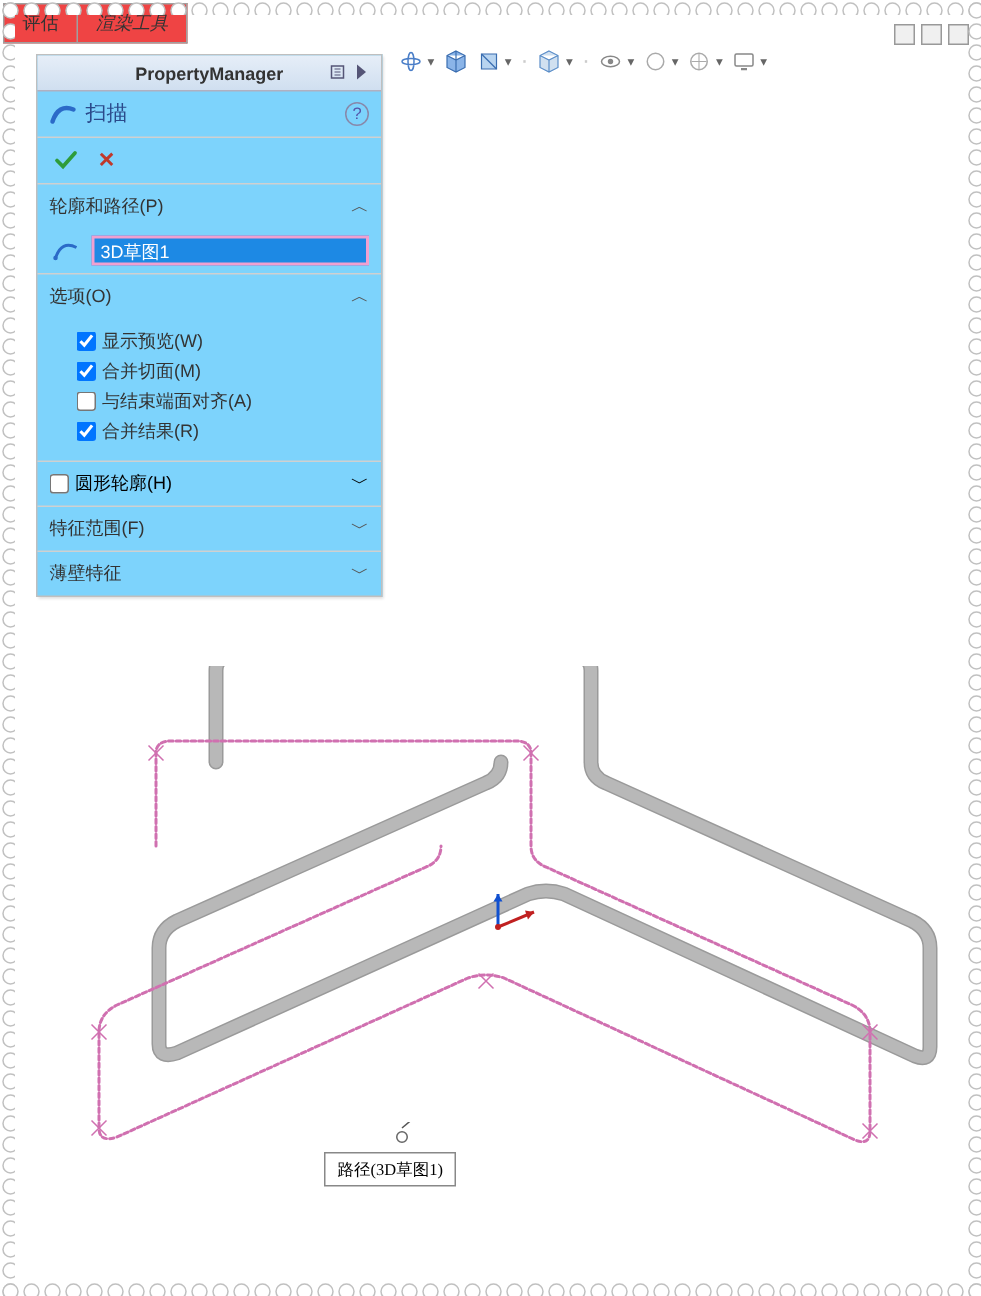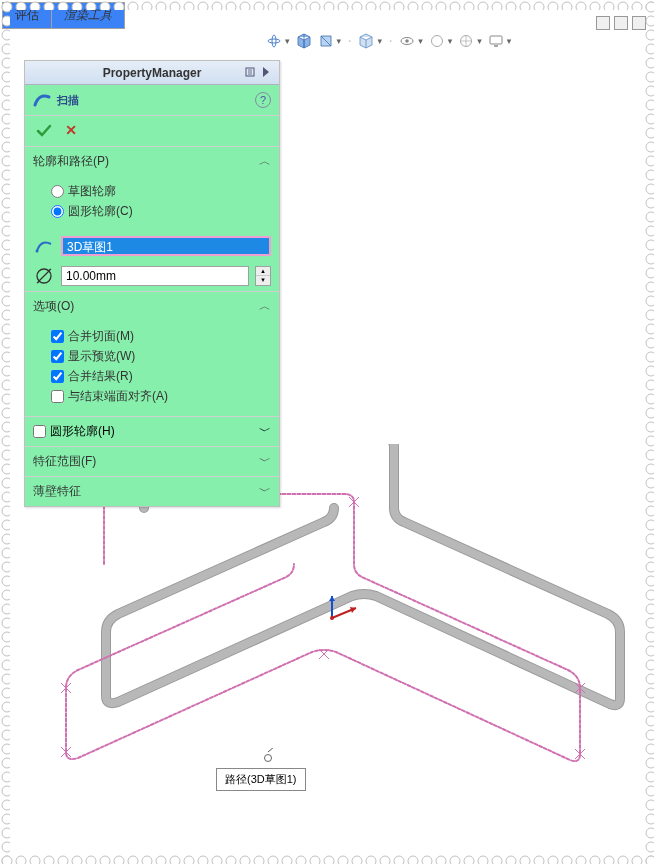--- a/index.html
+++ b/index.html
@@ -1,38 +1,38 @@
 <!DOCTYPE html>
 <html><head>
 <meta charset="utf-8">
 <style>
   * { box-sizing: border-box; font-family: "Microsoft YaHei", Arial, sans-serif; }
   body { margin: 0; width: 654px; height: 864px; background: #fff; position: relative; overflow: hidden; }
   .stamp-border { position: absolute; inset: 0; pointer-events: none; z-index: 50; }
   .stamp-border svg { width: 100%; height: 100%; }
 
   .top-tabs { position: absolute; top: 2px; left: 2px; display: flex; z-index: 5; }
-  .tab { font-size: 12px; color: #333; padding: 4px 12px; border: 1px solid #a0a0a0; background: #3b82f6; cursor: pointer; }
+  .tab { font-size: 12px; color: #333; padding: 4px 12px; border: 1px solid #a0a0a0; background: #ef4444; cursor: pointer; }
   .tab + .tab { border-left: none; font-style: italic; }
 
   .top-right { position: absolute; top: 16px; right: 8px; display: flex; gap: 4px; z-index: 5; }
   .top-right .sq { width: 14px; height: 14px; border: 1px solid #999; background: #f0f0f0; }
 
   .view-toolbar { position: absolute; top: 32px; left: 266px; display: flex; align-items: center; gap: 6px; z-index: 4; }
   .vtb-icon { width: 16px; height: 16px; }
   .dd { font-size: 9px; color: #666; margin-left: -3px; }
 
-  .pm-panel { position: absolute; top: 60px; left: 24px; width: 256px; background: #86efac; border: 1px solid #bfbfbf; z-index: 10; box-shadow: 1px 1px 2px rgba(0,0,0,0.15); }
+  .pm-panel { position: absolute; top: 36px; left: 24px; width: 231px; background: #7dd3fc; border: 1px solid #bfbfbf; z-index: 10; box-shadow: 1px 1px 2px rgba(0,0,0,0.15); }
   .pm-header { background: linear-gradient(#e6eef8, #d0dff0); border-bottom: 1px solid #b0b0c0; height: 24px; display: flex; align-items: center; justify-content: center; position: relative; font-size: 12px; font-weight: bold; color: #333; }
   .pm-header .pin { position: absolute; right: 6px; top: 4px; display: flex; gap: 2px; }
   .pin span { width: 14px; height: 14px; display: inline-block; }
 
   .feature-head { display: flex; align-items: center; padding: 6px 8px; gap: 6px; border-bottom: 1px solid #d0d0d0; }
   .feature-head .ficon { width: 18px; height: 18px; }
-  .feature-head .fname { font-size: 11px; font-weight: bold; color: #2b4a8b; }
+  .feature-head .fname { font-size: 14px; font-weight: normal; color: #2b4a8b; }
   .feature-head .help { margin-left: auto; width: 16px; height: 16px; border: 1px solid #88a; border-radius: 8px; font-size: 11px; text-align: center; line-height: 14px; color: #55a; cursor: pointer; }
 
   .ok-cancel { display: flex; gap: 10px; padding: 6px 10px; border-bottom: 1px solid #d0d0d0; }
   .ok { width: 18px; height: 18px; cursor: pointer; }
   .cancel { width: 16px; height: 16px; color: #c0392b; font-weight: bold; font-size: 14px; cursor: pointer; text-align: center; line-height: 16px; }
 
   .section { border-bottom: 1px solid #d0d0d0; }
   .section-hd { display: flex; align-items: center; padding: 6px 8px; font-size: 12px; color: #333; cursor: pointer; }
   .section-hd .chev { margin-left: auto; font-size: 12px; color: #555; }
   .section-body { padding: 4px 8px 8px 26px; font-size: 12px; color: #333; }
@@ -50,21 +50,21 @@
 
   .thin-chk { display: flex; align-items: center; gap: 4px; padding: 6px 8px; font-size: 12px; }
   .thin-chk input { margin: 0; }
 
   .viewport { position: absolute; top: 24px; left: 2px; right: 2px; bottom: 2px; background: #fff; z-index: 1; }
   .watermark { position: absolute; top: 380px; left: 10px; font-size: 52px; color: #eee; font-weight: normal; transform: none; z-index: 0; pointer-events: none; }
 
   .triad { position: absolute; top: 588px; left: 322px; z-index: 2; pointer-events: none; }
 
   .callout { position: absolute; top: 754px; left: 216px; z-index: 3; }
-  .callout-box { background: #fff; border: 1px solid #888; padding: 3px 8px; font-size: 11px; white-space: nowrap; margin-top: 6px; }
+  .callout-box { background: #fff; border: 1px solid #888; padding: 3px 8px; font-size: 11px; white-space: nowrap; margin-top: 6px; font-family: Liberation Serif, serif; }
   .callout-dot { width: 8px; height: 8px; border: 1px solid #666; border-radius: 4px; background: #fff; margin-left: 48px; }
 
   .geom { position: absolute; top: 444px; left: 44px; z-index: 2; pointer-events: none; }
 
 </style>
 </head>
 <body>
 
 <div class="stamp-border">
   <svg viewBox="0 0 654 864">
@@ -182,76 +182,52 @@
         </svg>
     </span>
     <span class="cancel">✕</span>
   </div>
 
   <div class="section">
     <div class="section-hd">
       <span>轮廓和路径(P)</span>
       <span class="chev">︿</span>
     </div>
-    <div class="section-body">
-      <div class="radio-row">
-        <input type="radio" name="prof" style="">
-        <span>草图轮廓</span>
-      </div>
-      <div class="radio-row">
-        <input type="radio" name="prof" checked="" style="">
-        <span>圆形轮廓(C)</span>
-      </div>
-    </div>
     <div class="input-row">
       <span class="sel-icon">
         <svg viewBox="0 0 22 22">
             <path d="M4 16 Q8 4 18 9" fill="none" stroke="#2b6ac8" stroke-width="2"></path>
             <circle cx="4" cy="16" r="1.5" fill="#2b6ac8"></circle>
           </svg>
       </span>
       <div class="sel-field pink-border">3D草图1</div>
     </div>
-    <div class="input-row">
-      <span class="sel-icon">
-        <svg viewBox="0 0 22 22">
-            <circle cx="11" cy="11" r="7" fill="none" stroke="#333" stroke-width="1.3"></circle>
-            <path d="M5 17 L17 5" stroke="#333" stroke-width="1.3"></path>
-            <path d="M4 18 L7 16 M18 4 L15 6" stroke="#333" stroke-width="1.3"></path>
-          </svg>
-      </span>
-      <input class="dim-field" value="10.00mm" style="">
-      <div class="spinner">
-          <div>▴</div>
-          <div>▾</div>
-        </div>
-    </div>
   </div>
 
   <div class="section">
     <div class="section-hd">
       <span>选项(O)</span>
       <span class="chev">︿</span>
     </div>
     <div class="section-body">
-      <div class="check-row">
-        <input type="checkbox" checked="" style="">
-        <span>合并切面(M)</span>
-      </div>
       <div class="check-row">
         <input type="checkbox" checked="" style="">
         <span>显示预览(W)</span>
       </div>
       <div class="check-row">
         <input type="checkbox" checked="" style="">
-        <span>合并结果(R)</span>
+        <span>合并切面(M)</span>
       </div>
       <div class="check-row">
         <input type="checkbox" style="">
         <span>与结束端面对齐(A)</span>
+      </div>
+      <div class="check-row">
+        <input type="checkbox" checked="" style="">
+        <span>合并结果(R)</span>
       </div>
     </div>
   </div>
 
   <div class="section">
     <div class="thin-chk">
       <input type="checkbox" style="">
       <span>圆形轮廓(H)</span>
       <span class="chev" style="margin-left:auto">﹀</span>
     </div>

